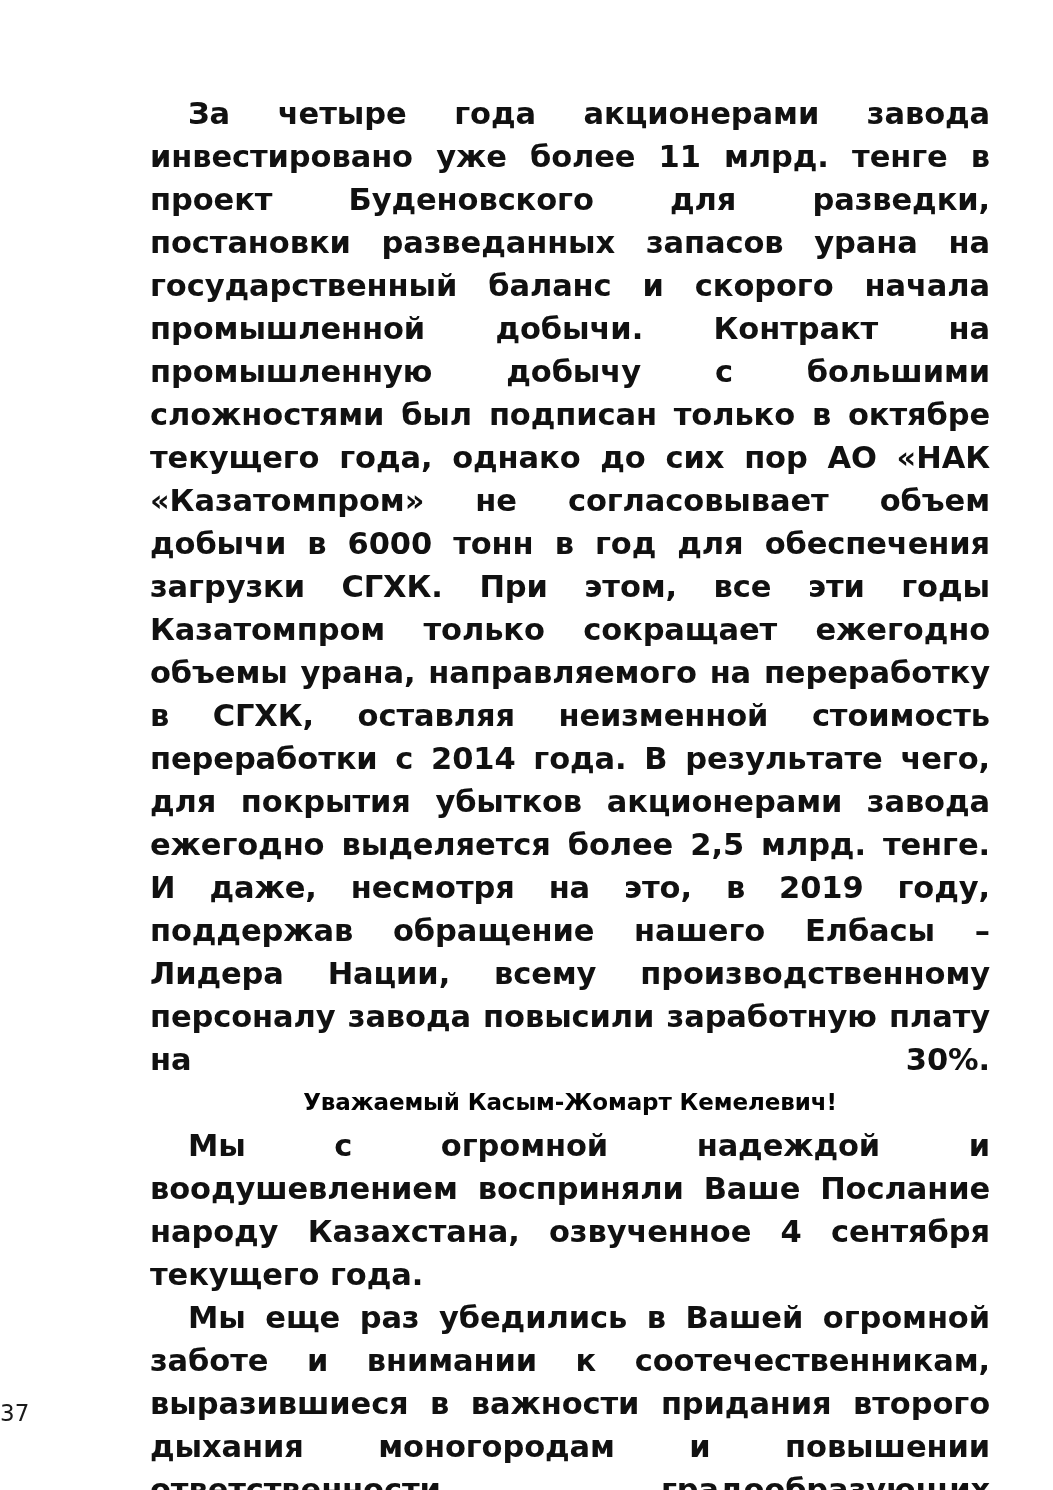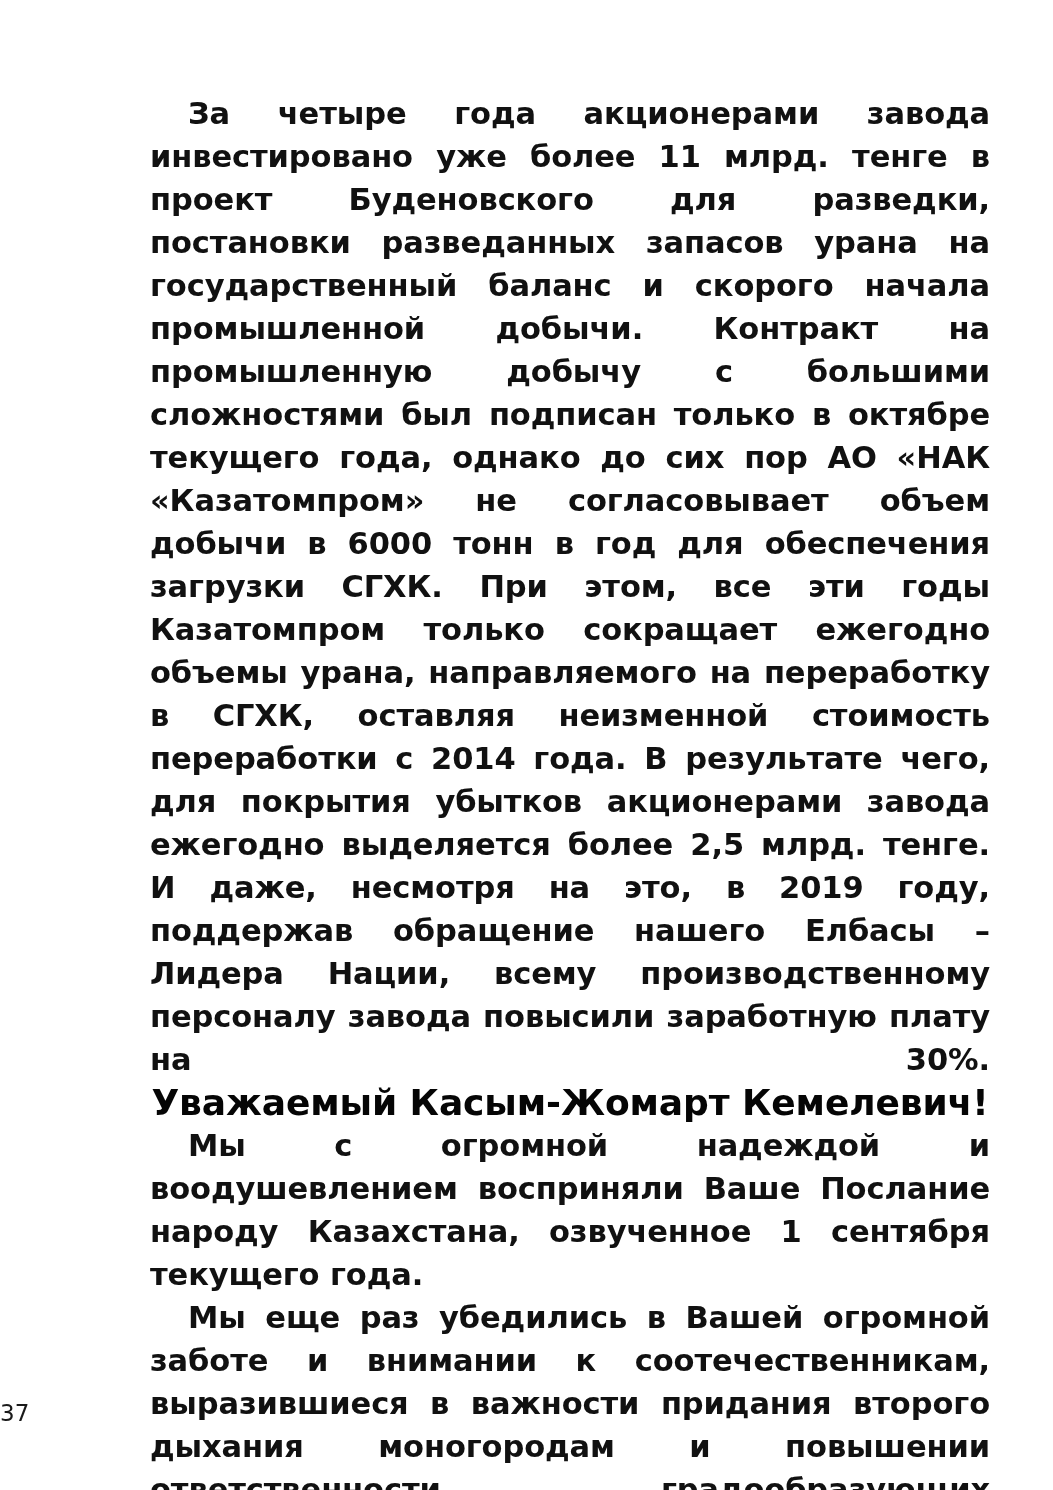--- a/index.html
+++ b/index.html
@@ -36,21 +36,21 @@
     letter-spacing: -0.1px;
     word-spacing: 0px;
     hyphens: none;
   }
   
   .para.last-line-justify {
     text-align-last: justify;
   }
   .heading {
     margin: 0;
-    font-size: 36px;
+    font-size: 23px;
     line-height: 43px;
     color: #050505;
     font-weight: 700;
     text-align: center;
     text-indent: 0;
     letter-spacing: -0.1px;
   }
   .page-number {
     position: absolute;
     left: 0;
@@ -67,21 +67,21 @@
 
 <div class="page">
 
   <div class="text-column">
 
     <p class="para last-line-justify">За четыре года акционерами завода инвестировано уже более 11 млрд. тенге в проект Буденовского для разведки, постановки разведанных запасов урана на государственный баланс и скорого начала промышленной добычи. Контракт на промышленную добычу с большими сложностями был подписан только в октябре текущего года, однако до сих пор АО «НАК «Казатомпром» не согласовывает объем добычи в 6000 тонн в год для обеспечения загрузки СГХК. При этом, все эти годы Казатомпром только сокращает ежегодно объемы урана, направляемого на переработку в СГХК, оставляя неизменной стоимость переработки с 2014 года. В результате чего, для покрытия убытков акционерами завода ежегодно выделяется более 2,5 млрд. тенге. И даже, несмотря на это, в 2019 году, поддержав обращение нашего Елбасы – Лидера Нации, всему производственному персоналу завода повысили заработную плату на 30%.</p>
 
 
     <p class="heading">Уважаемый Касым-Жомарт Кемелевич!</p>
 
-    <p class="para">Мы с огромной надеждой и воодушевлением восприняли Ваше Послание народу Казахстана, озвученное 1 сентября текущего года.</p>
+    <p class="para">Мы с огромной надеждой и воодушевлением восприняли Ваше Послание народу Казахстана, озвученное 4 сентября текущего года.</p>
 
     <p class="para">Мы еще раз убедились в Вашей огромной заботе и внимании к соотечественникам, выразившиеся в важности придания второго дыхания моногородам и повышении ответственности градообразующих предприятий.</p>
 
   </div>
 
   <div class="page-number">37</div>
 
 </div>
 
 </body></html>

